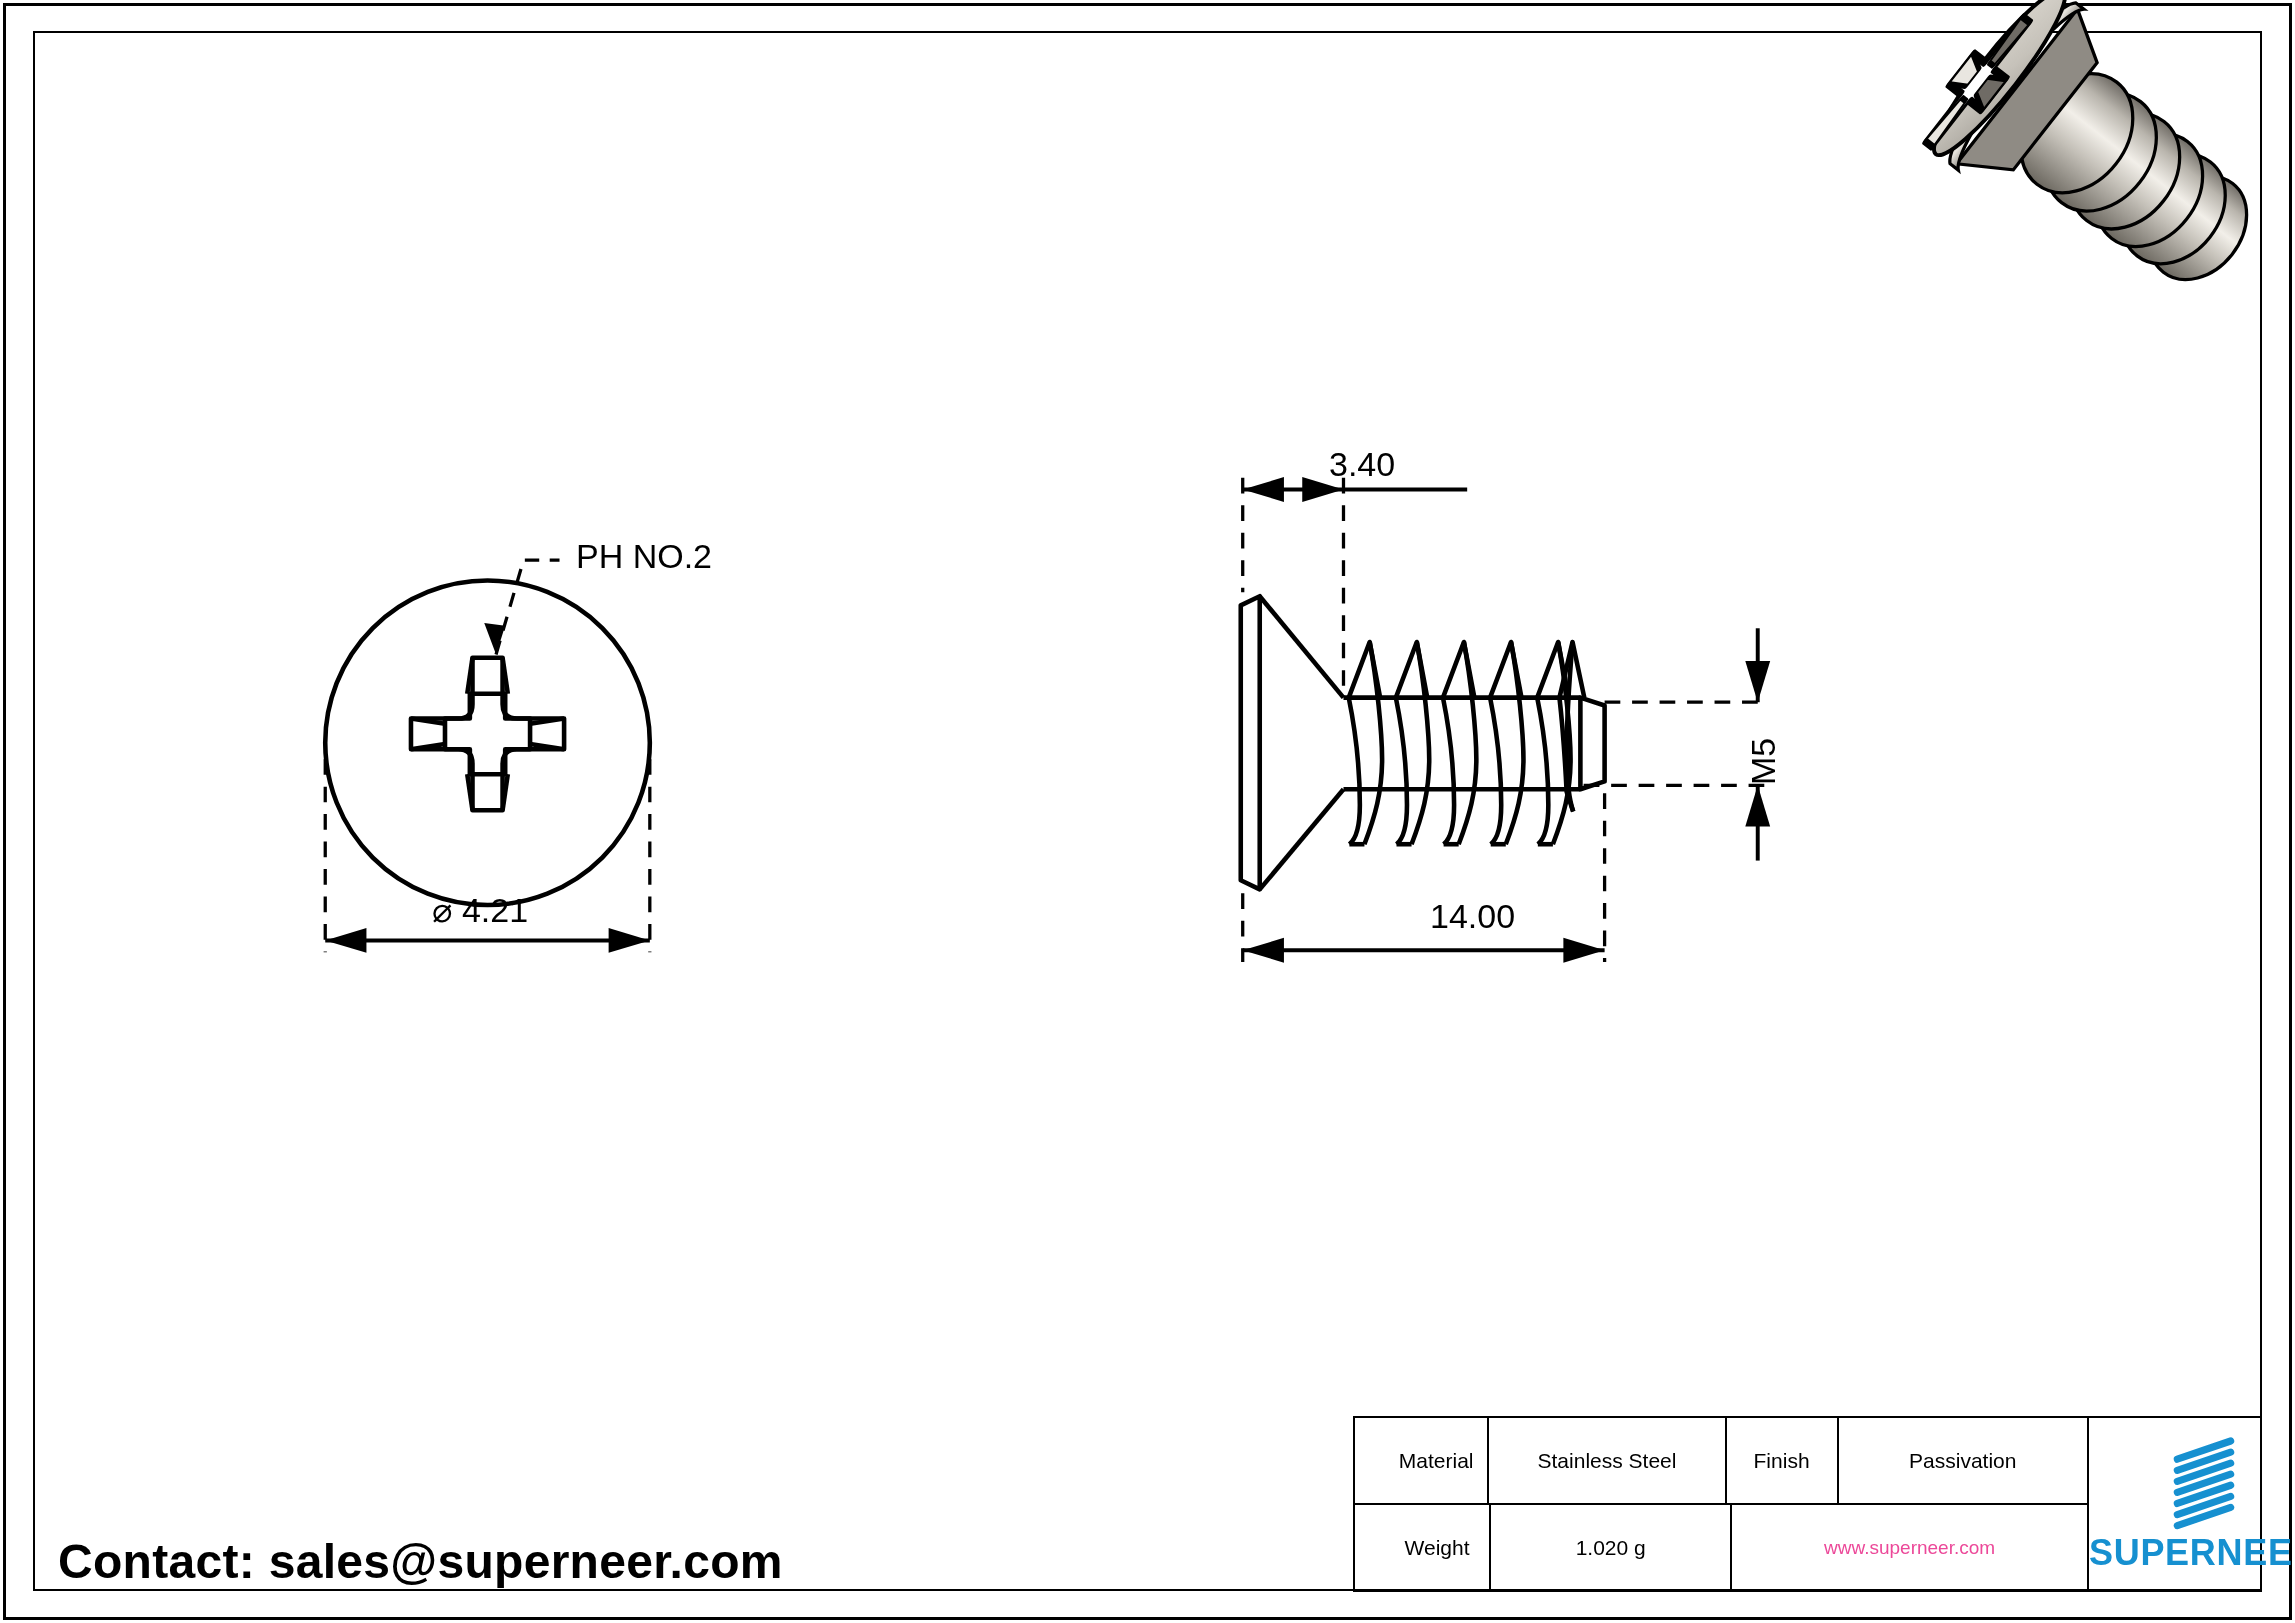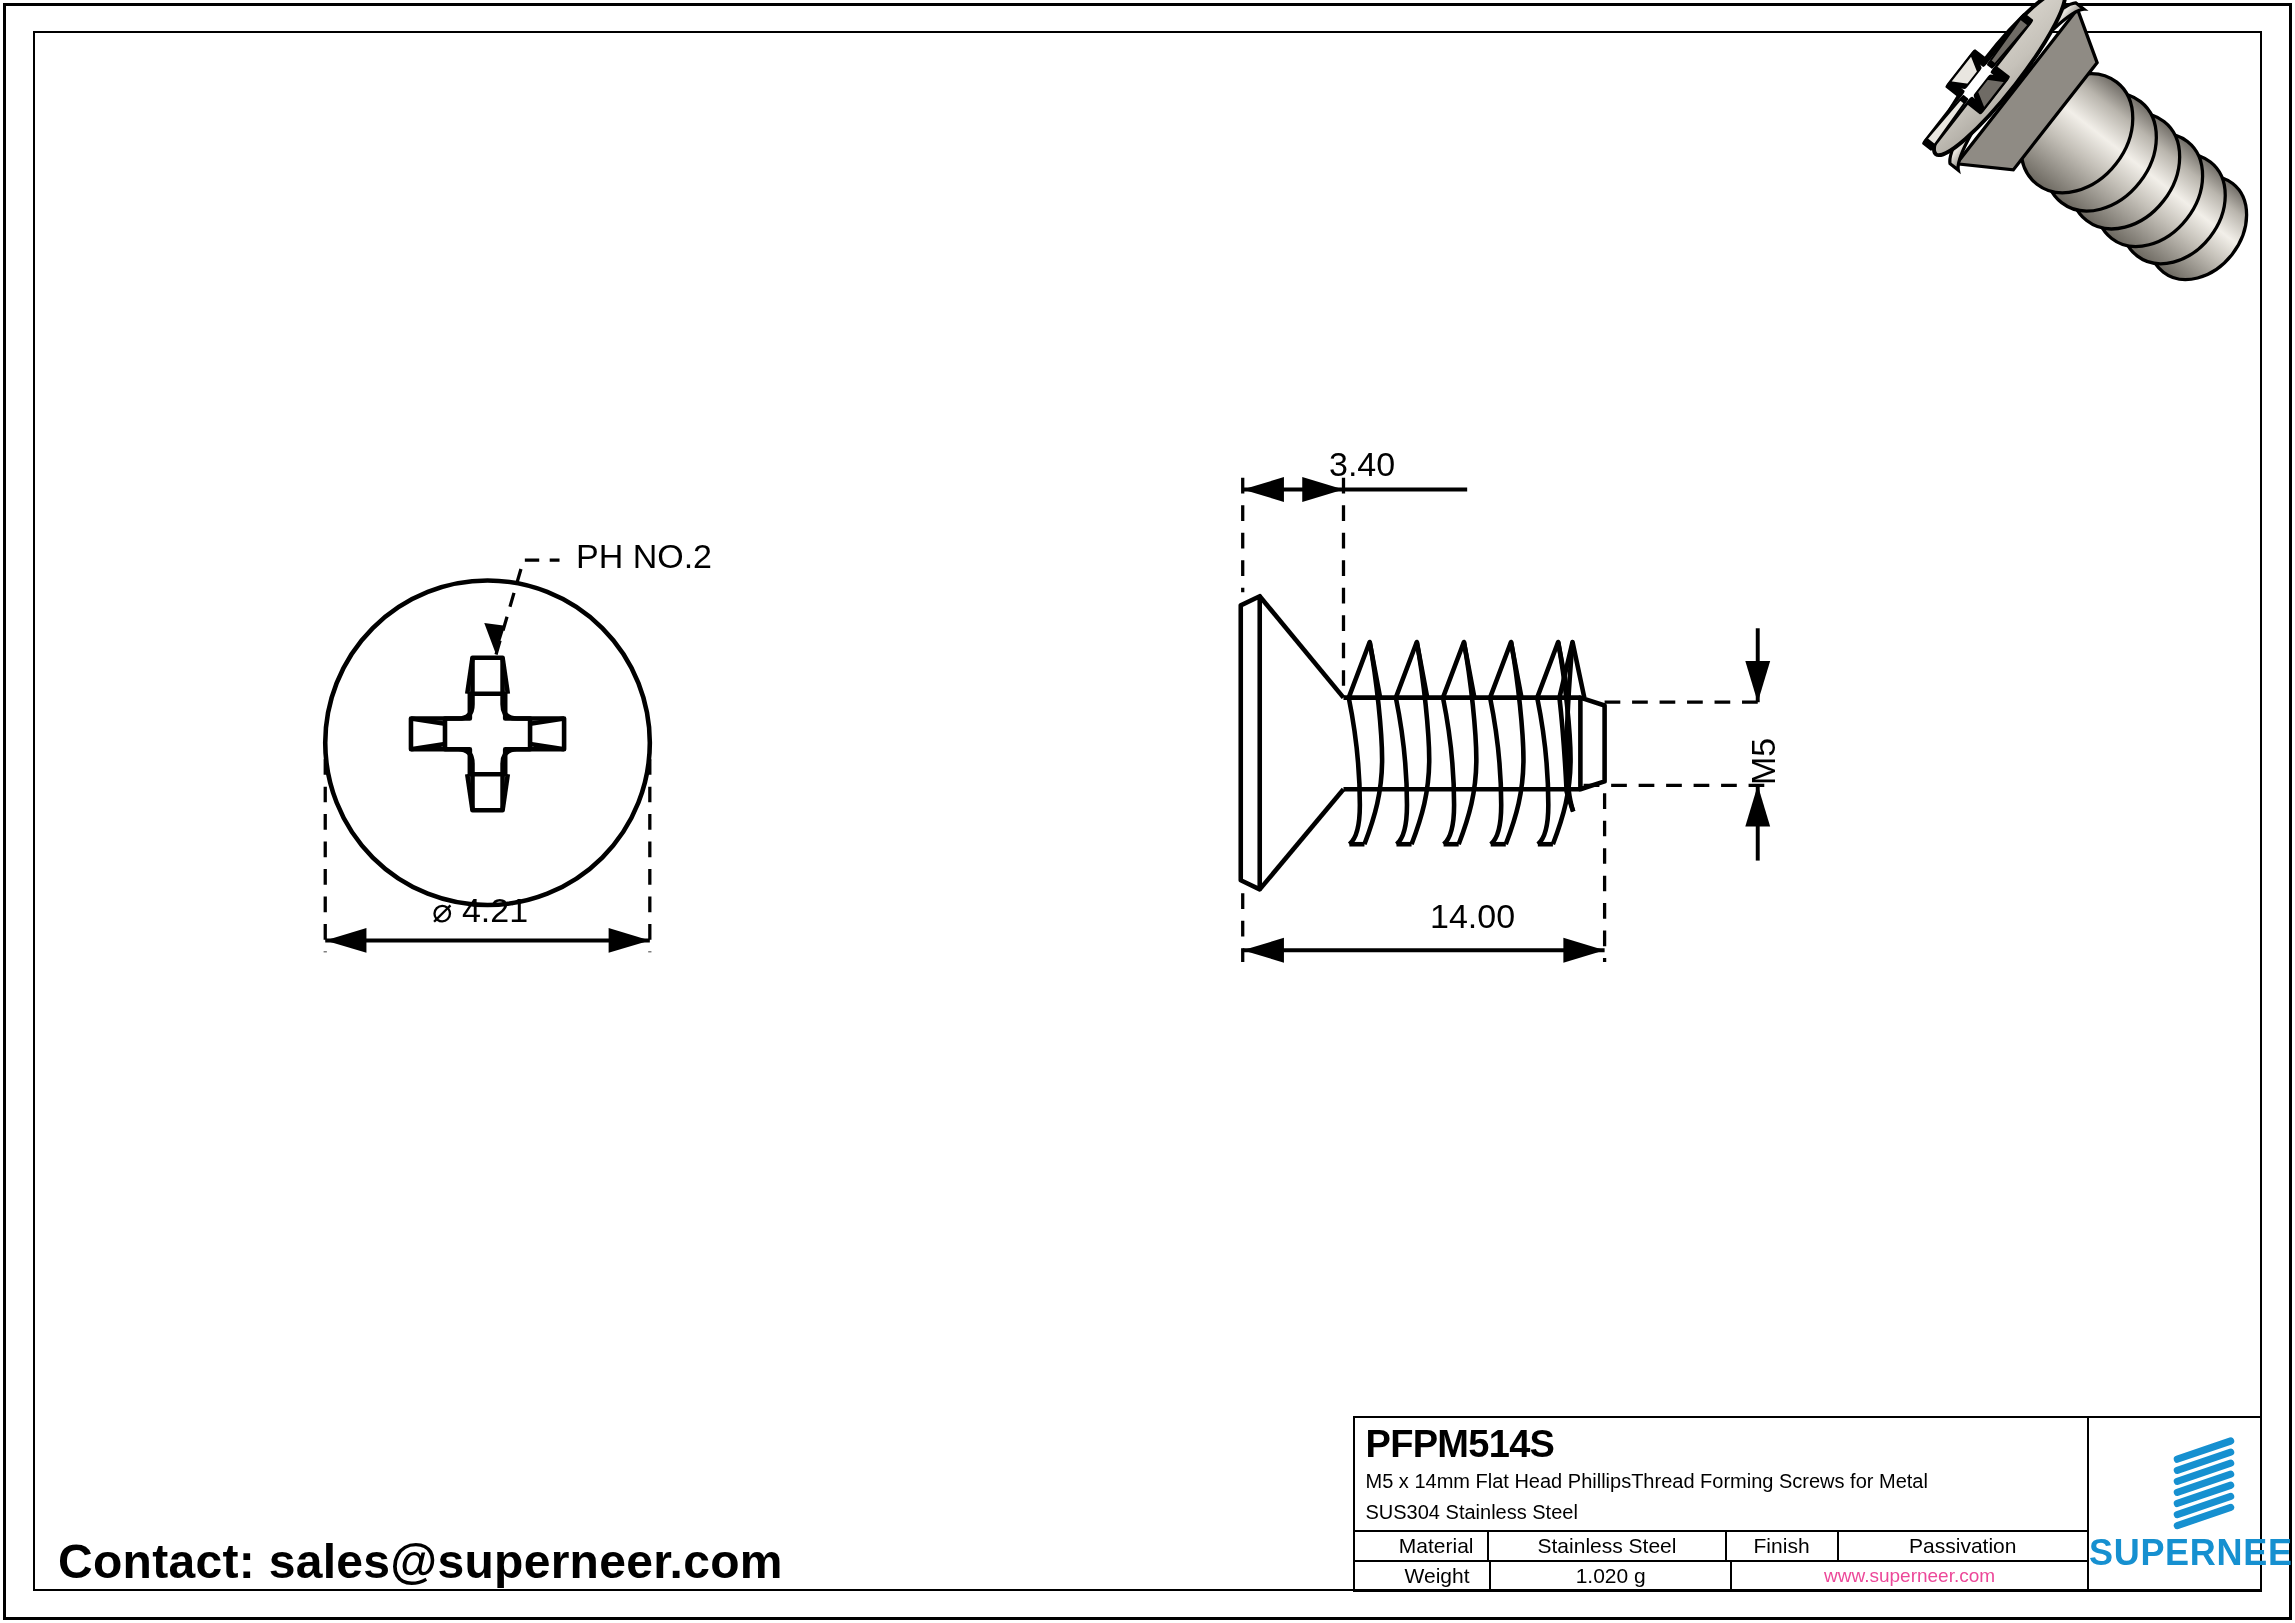--- a/index.html
+++ b/index.html
@@ -240,25 +240,20 @@
 <div class="dimtxt rot90" style="left:1744px;top:785px;">M5</div>
 
 <div class="dimtxt" style="left:1430px;top:897px;">14.00</div>
 
 <div class="contact">Contact: sales@superneer.com</div>
 
 <div class="tb">
 
   <div class="tb-left">
 
-    <div class="tb-desc">
-      <div class="tb-partno">PFPM514S</div>
-      <div class="tb-line">M5 x 14mm Flat Head PhillipsThread Forming Screws for Metal</div>
-      <div class="tb-line">SUS304 Stainless Steel</div>
-    </div>
 
     <div class="tb-row r1">
       <div class="tb-cell c-label bdr-r">Material</div>
       <div class="tb-cell c-value bdr-r">Stainless Steel</div>
       <div class="tb-cell c-fin-label bdr-r">Finish</div>
       <div class="tb-cell c-fin-value">Passivation</div>
     </div>
 
     <div class="tb-row">
       <div class="tb-cell c-label bdr-r">Weight</div>

